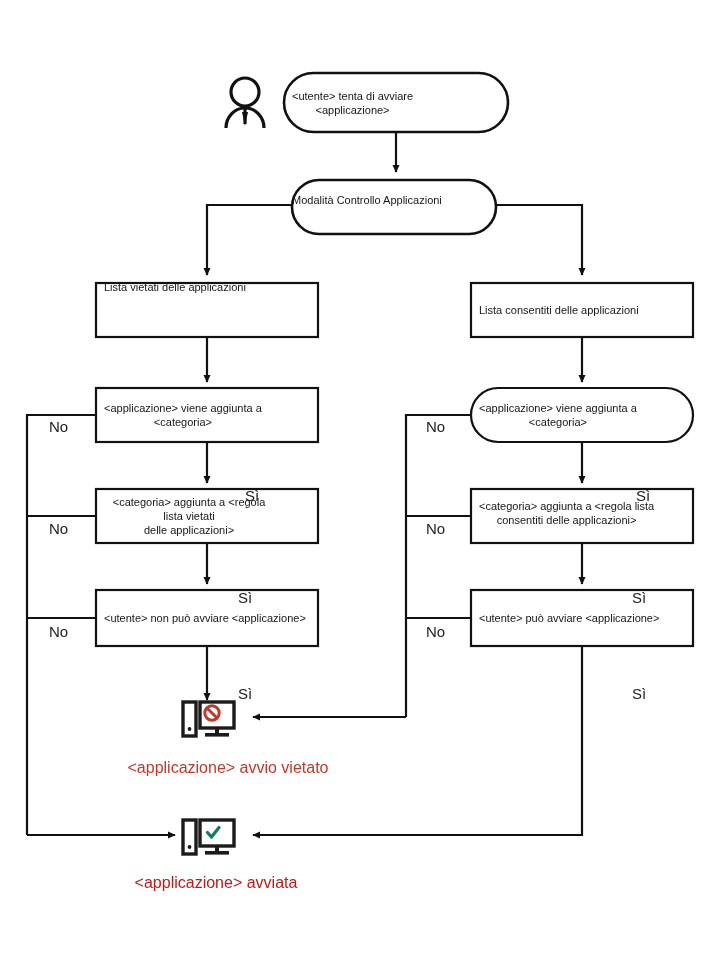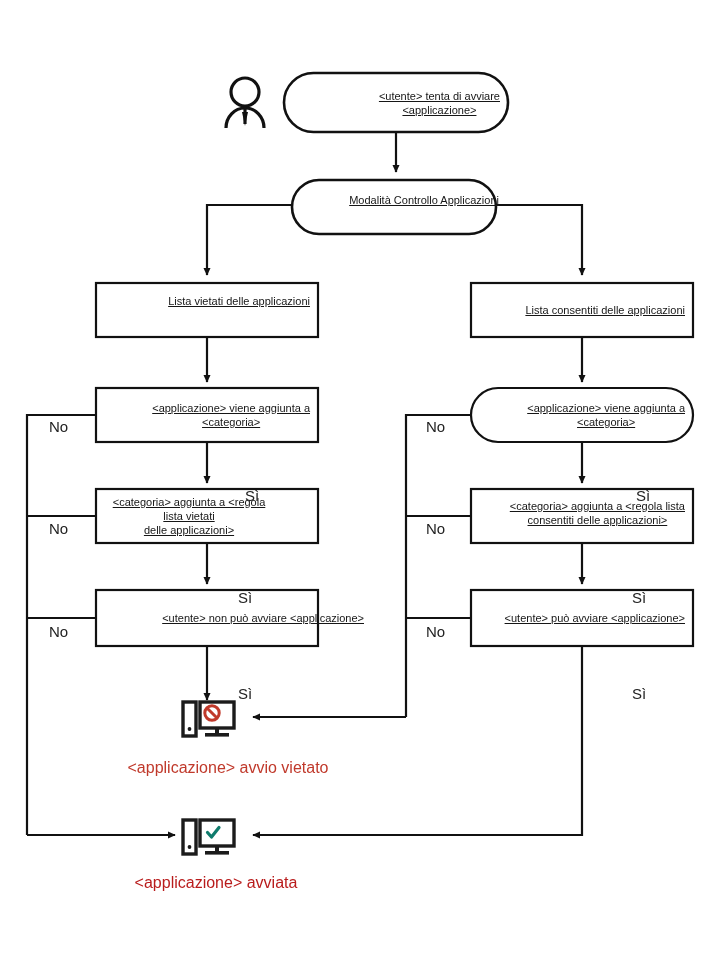--- a/index.html
+++ b/index.html
@@ -21,29 +21,28 @@
     position: absolute;
     left: 0;
     top: 0;
     width: 720px;
     height: 960px;
   }
   .node-text {
     position: absolute;
     display: flex;
     align-items: center;
-    justify-content: flex-end;
+    justify-content: flex-start;
     text-align: center;
     color: #161616;
     font-size: 11px;
     line-height: 14px;
     box-sizing: border-box;
     padding: 4px 8px;
     pointer-events: none;
-    text-decoration: underline;
   }
   .edge-label {
     position: absolute;
     color: #222222;
     font-size: 15px;
     line-height: 16px;
     white-space: nowrap;
     margin-top: 36px;
   }
   .outcome-label {
@@ -145,25 +144,25 @@
     </g>
   </svg>
 
   <div class="node-text" style="left:284px; top:73px; width:224px; height:59px;">
     <div>
       <div>&lt;utente&gt; tenta di avviare</div>
       <div>&lt;applicazione&gt;</div>
     </div>
   </div>
 
-  <div class="node-text" style="left:303px; top:180px; width:204px; height:39px;">
+  <div class="node-text" style="left:284px; top:180px; width:204px; height:39px;">
     <div>Modalità Controllo Applicazioni</div>
   </div>
 
-  <div class="node-text" style="left:96px; top:283px; width:222px; height:36px;">
+  <div class="node-text" style="left:96px; top:269px; width:222px; height:36px;">
     <div>Lista vietati delle applicazioni</div>
   </div>
 
   <div class="node-text" style="left:471px; top:283px; width:222px; height:54px;">
     <div>Lista consentiti delle applicazioni</div>
   </div>
 
   <div class="node-text" style="left:96px; top:388px; width:222px; height:54px;">
     <div>
       <div>&lt;applicazione&gt; viene aggiunta a</div>
@@ -185,21 +184,21 @@
     </div>
   </div>
 
   <div class="node-text" style="left:471px; top:489px; width:222px; height:48px;">
     <div>
       <div>&lt;categoria&gt; aggiunta a &lt;regola lista</div>
       <div>consentiti delle applicazioni&gt;</div>
     </div>
   </div>
 
-  <div class="node-text" style="left:104px; top:590px; width:268px; height:56px;">
+  <div class="node-text" style="left:96px; top:590px; width:268px; height:56px;">
     <div>&lt;utente&gt; non può avviare &lt;applicazione&gt;</div>
   </div>
 
   <div class="node-text" style="left:471px; top:590px; width:222px; height:56px;">
     <div>&lt;utente&gt; può avviare &lt;applicazione&gt;</div>
   </div>
 
   <div class="edge-label" style="left:49px; top:383px;">No</div>
   <div class="edge-label" style="left:49px; top:485px;">No</div>
   <div class="edge-label" style="left:49px; top:588px;">No</div>

